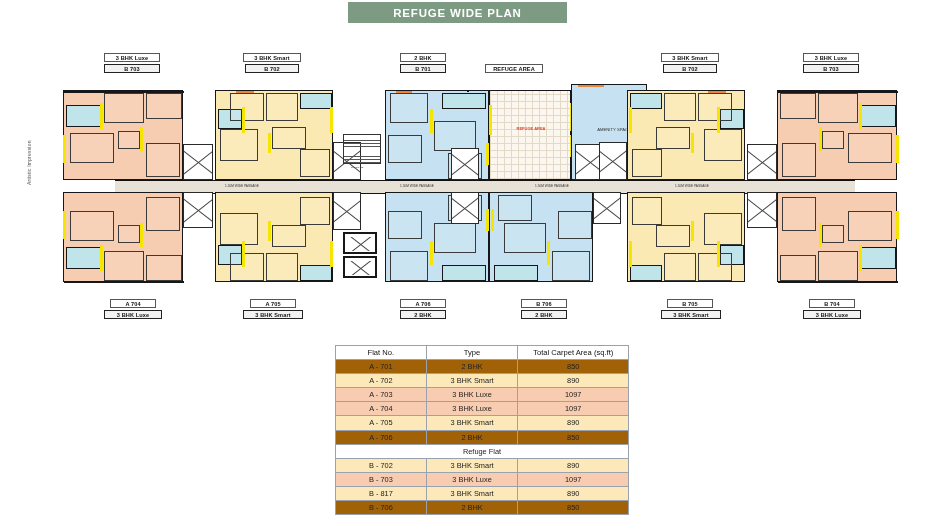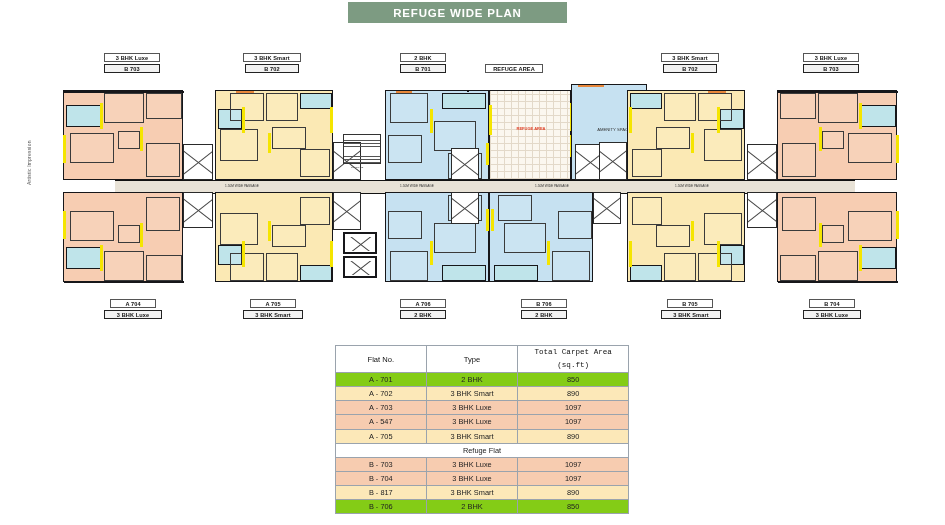--- a/index.html
+++ b/index.html
@@ -82,21 +82,21 @@
   
   #tbl{
     position:absolute;left:335px;top:345px;width:294px;
     border-collapse:collapse;font-size:7.4px;color:#222;
   }
   #tbl td,#tbl th{
     border:1px solid #9aa3ad;height:13.1px;padding:0;text-align:center;
     font-weight:normal;line-height:13.1px;
   }
   #tbl th{background:#ffffff;color:#111;font-size:7.6px;}
-  .c-blue{background:#84cc16;}
+  .c-blue{background:#a16207;}
   .c-yel{background:#fce8b8;}
   .c-pch{background:#f7ccb0;}
   .refugerow td{background:#fff;border-left:1px solid #9aa3ad;border-right:1px solid #9aa3ad;}
 </style>
 </head>
 <body>
 
 <div id="banner">
   <span>REFUGE WIDE PLAN</span>
 </div>
@@ -328,63 +328,68 @@
 <div class="tag shade" style="left:661px;top:310px;width:60px;">3 BHK Smart</div>
 
 <div class="tag plain" style="left:809px;top:299px;width:46px;">B 704</div>
 <div class="tag shade" style="left:803px;top:310px;width:58px;">3 BHK Luxe</div>
 
 <table id="tbl">
   <thead>
     <tr>
       <th style="width:91px;">Flat No.</th>
       <th style="width:92px;">Type</th>
-      <th style="width:111px;font-family:Liberation Mono, monospace;">Total Carpet Area (sq.ft)</th>
+      <th style="width:111px;">Total Carpet Area (sq.ft)</th>
     </tr>
   </thead>
   <tbody id="tbody">
       <tr>
         <td class="c-blue">A - 701</td>
         <td class="c-blue">2 BHK</td>
         <td class="c-blue">850</td>
       </tr>
       <tr>
         <td class="c-yel">A - 702</td>
         <td class="c-yel">3 BHK Smart</td>
         <td class="c-yel">890</td>
       </tr>
       <tr>
         <td class="c-pch">A - 703</td>
         <td class="c-pch">3 BHK Luxe</td>
         <td class="c-pch">1097</td>
       </tr>
       <tr>
-        <td class="c-pch">A - 547</td>
+        <td class="c-pch">A - 704</td>
         <td class="c-pch">3 BHK Luxe</td>
         <td class="c-pch">1097</td>
       </tr>
       <tr>
         <td class="c-yel">A - 705</td>
         <td class="c-yel">3 BHK Smart</td>
         <td class="c-yel">890</td>
       </tr>
+      <tr>
+        <td class="c-blue">A - 706</td>
+        <td class="c-blue">2 BHK</td>
+        <td class="c-blue">850</td>
+      </tr>
       <tr class="refugerow">
         <td colspan="3">Refuge Flat</td>
+      </tr>
+      <tr>
+        <td class="c-yel">B - 702</td>
+        <td class="c-yel">3 BHK Smart</td>
+        <td class="c-yel">890</td>
       </tr>
       <tr>
         <td class="c-pch">B - 703</td>
         <td class="c-pch">3 BHK Luxe</td>
         <td class="c-pch">1097</td>
       </tr>
       <tr>
-        <td class="c-pch">B - 704</td>
-        <td class="c-pch">3 BHK Luxe</td>
-        <td class="c-pch">1097</td>
-      </tr>
-      <tr>
         <td class="c-yel">B - 817</td>
         <td class="c-yel">3 BHK Smart</td>
         <td class="c-yel">890</td>
       </tr>
       <tr>
         <td class="c-blue">B - 706</td>
         <td class="c-blue">2 BHK</td>
         <td class="c-blue">850</td>
       </tr>
     </tbody>

